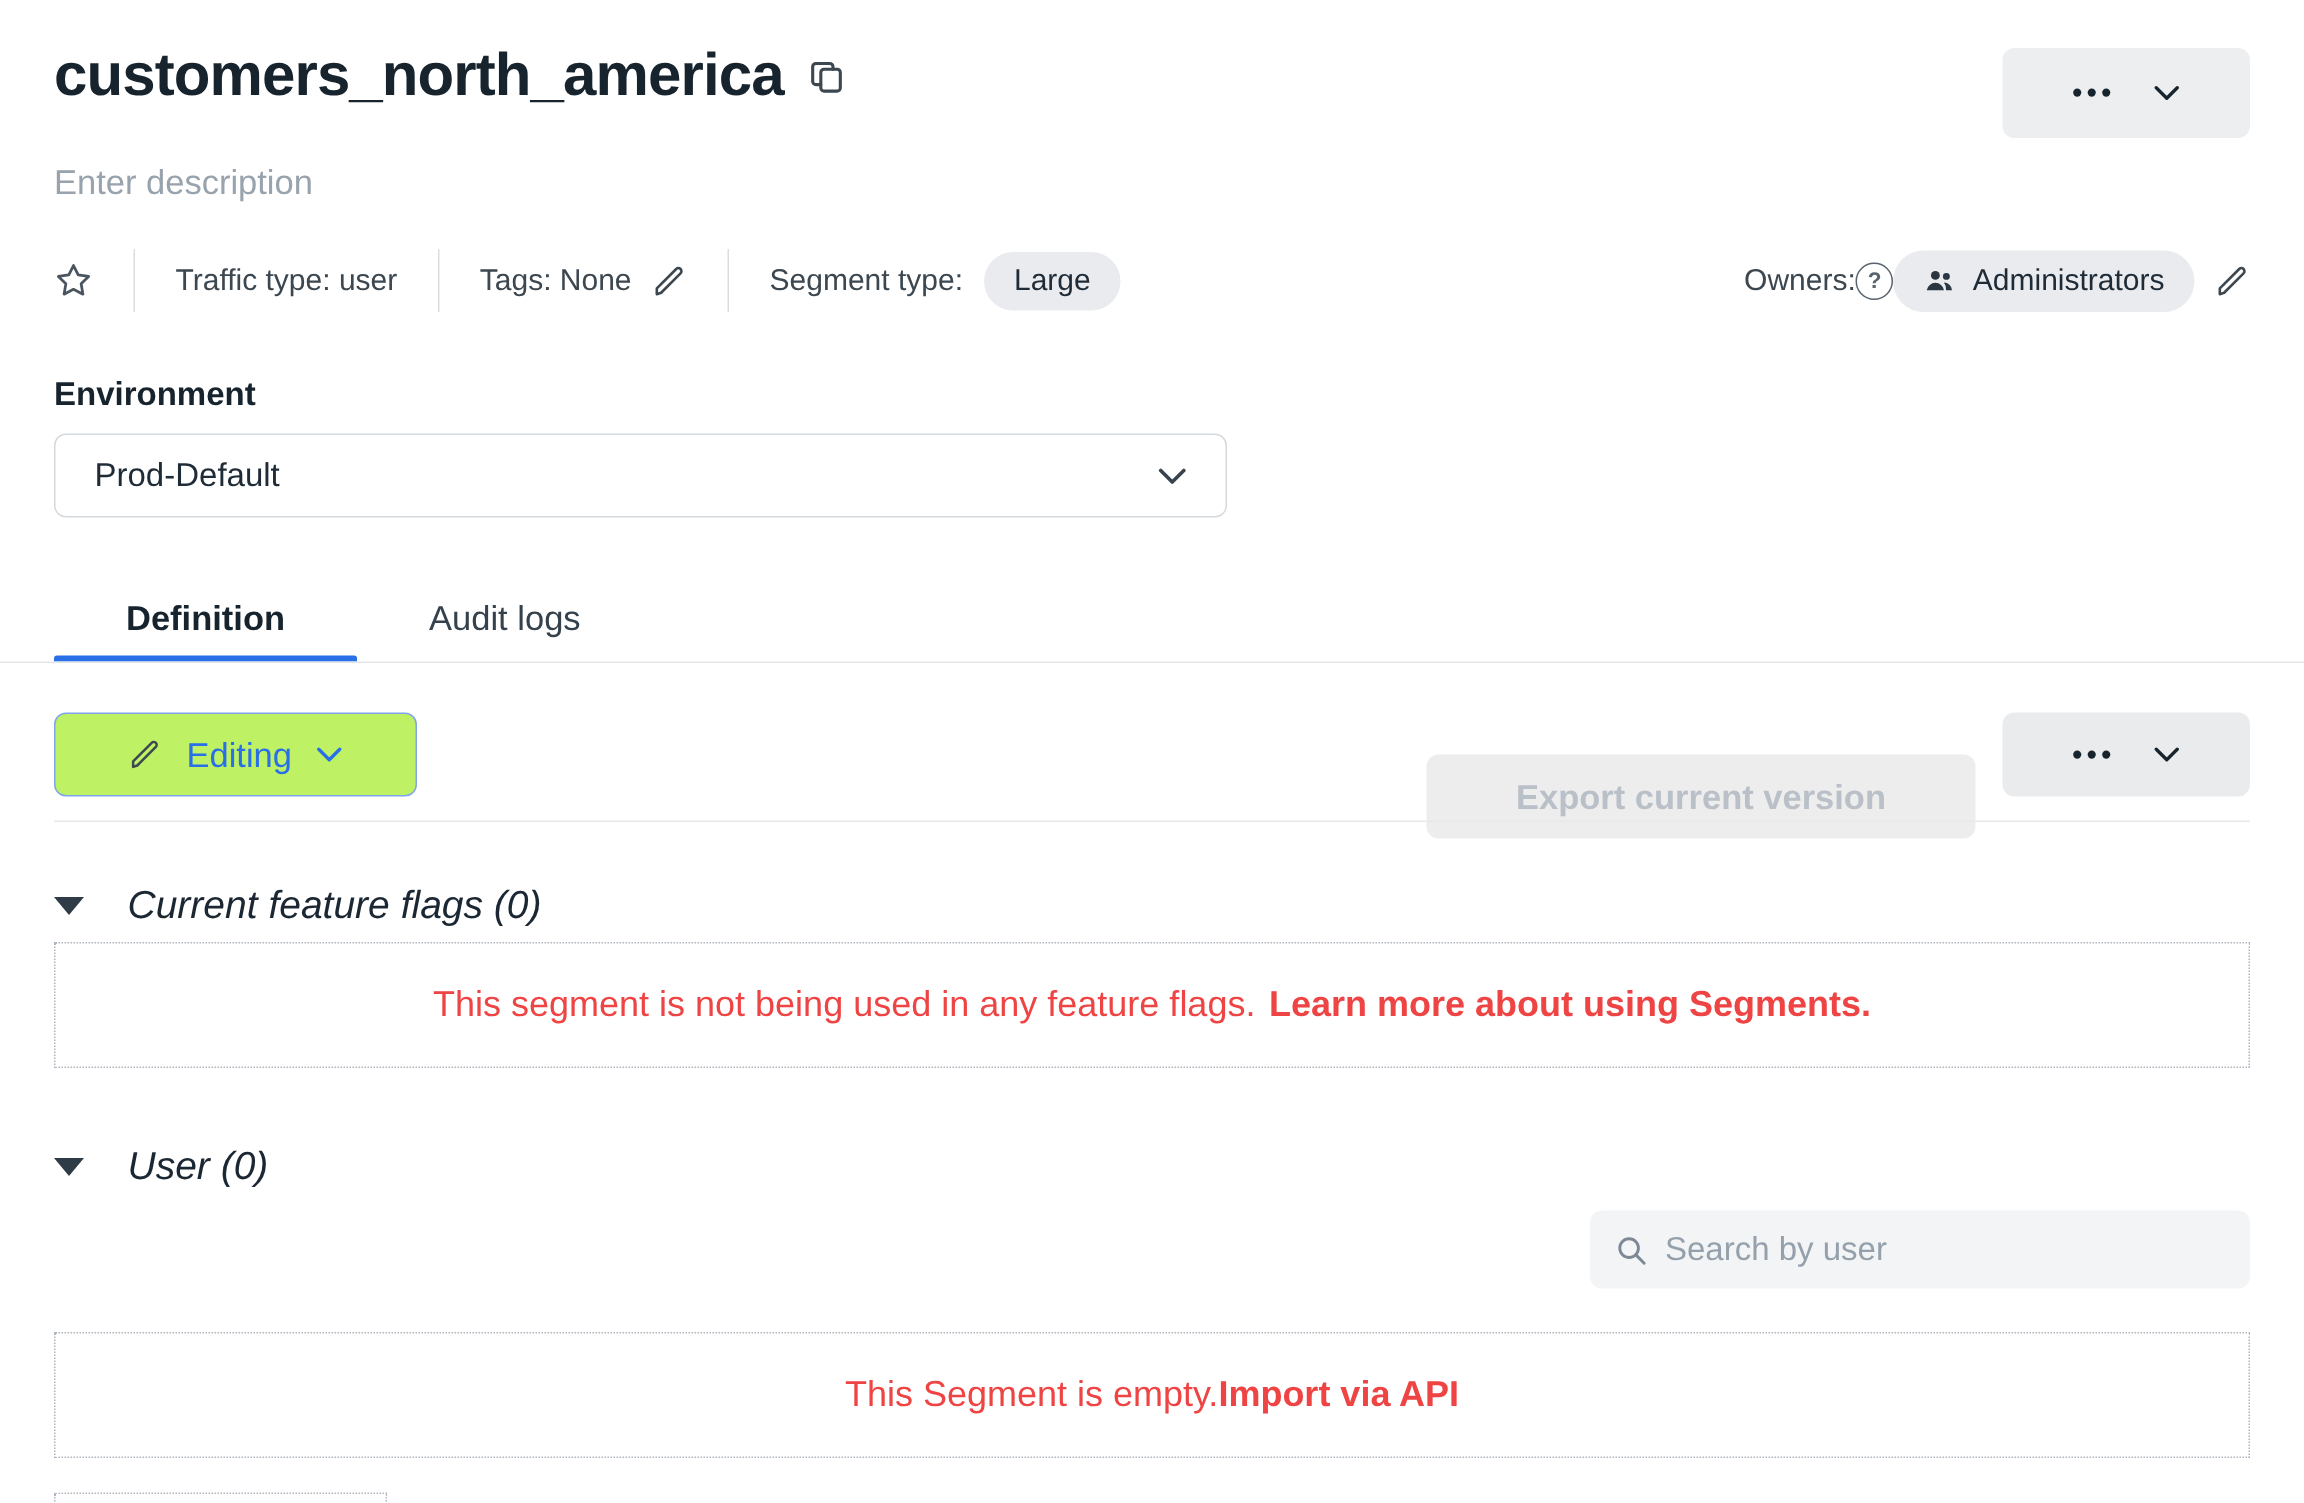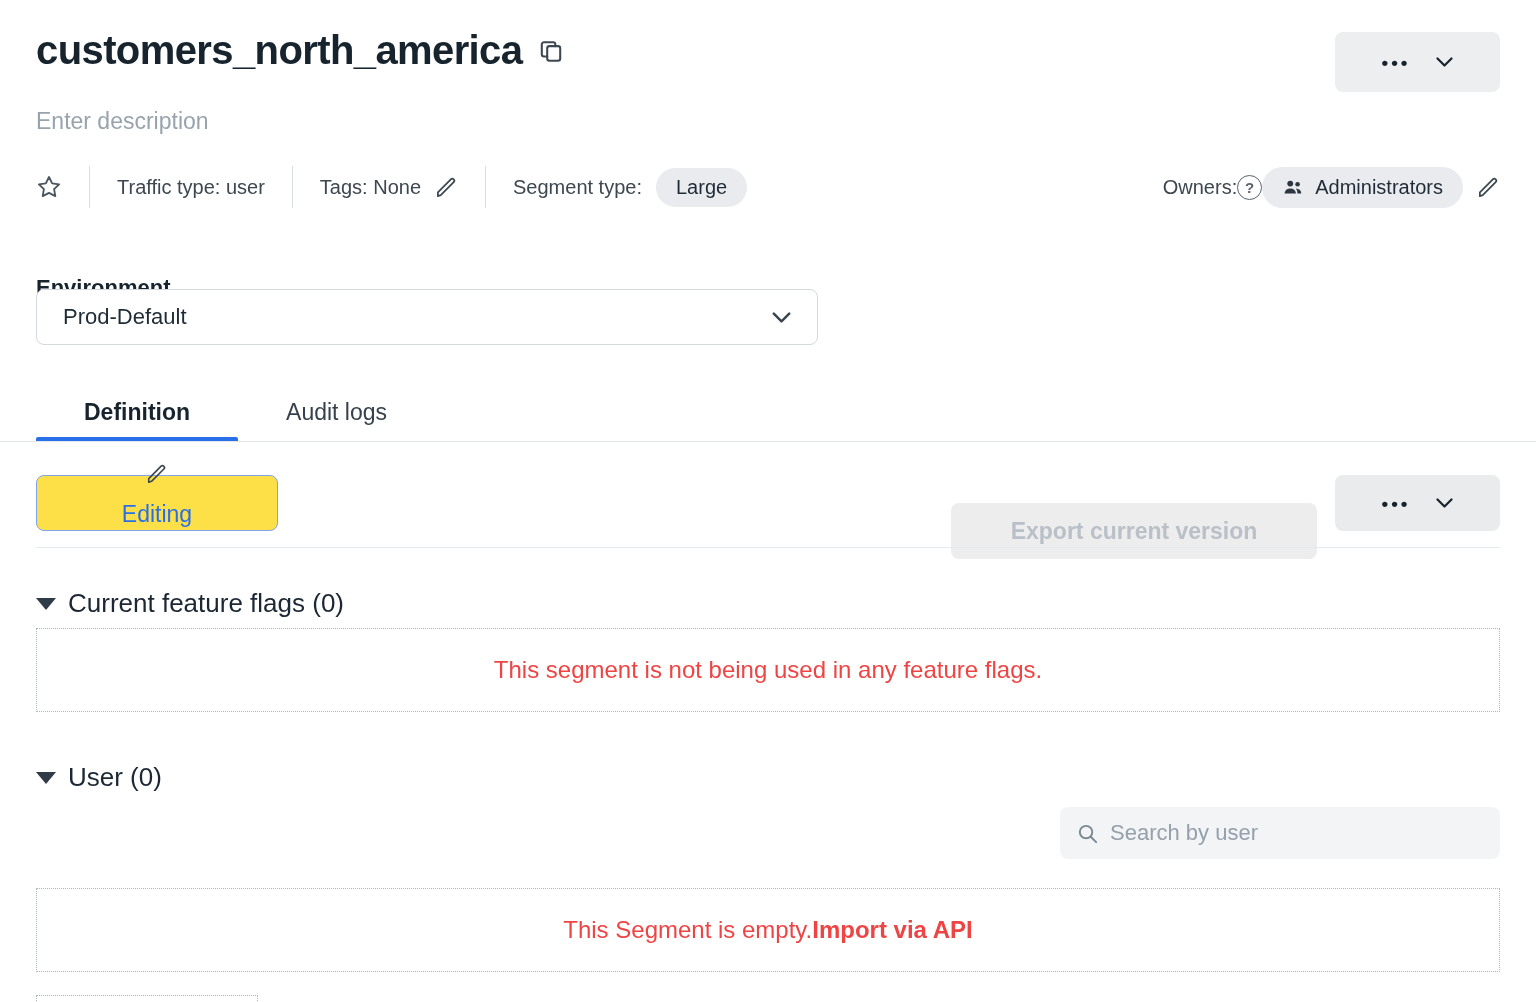--- a/index.html
+++ b/index.html
@@ -30,49 +30,49 @@
   .pill { background:#e9ebee; border-radius:22px; padding:8px 20px; font-size:20px; color:#1f2b36; white-space:nowrap; }
   .segment-pill { margin-left:14px; }
   .meta-right { margin-left:auto; display:flex; align-items:center; }
   .help-circle { width:25px; height:25px; border:1.5px solid #5a646e; border-radius:50%;
                  display:inline-flex; align-items:center; justify-content:center;
                  font-size:15px; font-weight:700; color:#5a646e; }
   .owners-pill { display:flex; align-items:center; gap:11px; padding:9px 20px; cursor:pointer; }
   .people-icon svg { width:22px; height:22px; }
 
   
-  .env-label { position:absolute; left:36px; top:250px; font-size:22px; font-weight:700; color:#17242e;margin-top:25px; }
+  .env-label { position:absolute; left:36px; top:250px; font-size:22px; font-weight:700; color:#17242e; }
   .select { position:absolute; left:36px; top:289px; width:782px; height:56px; border:1px solid #d4d9dd;
             border-radius:8px; display:flex; align-items:center; padding:0 26px; cursor:pointer; background:#fff; }
   .select .select-value { font-size:22px; color:#1f2b36; }
   .select svg { width:19px; height:11px; stroke:#39444e; margin-left:auto; }
 
   
   .tabs { position:absolute; left:36px; top:383px; display:flex; }
   .tab { position:relative; height:58px; padding:0 48px; display:flex; align-items:center;
          font-size:23px; color:#35424d; font-weight:500; cursor:pointer; }
   .tab.active { font-weight:700; color:#17242e; }
   .tab.active::after { content:""; position:absolute; left:0; right:0; bottom:0; height:4px;
                        background:#2970e8; border-radius:2px 2px 0 0; }
   .tabs-underline { position:absolute; left:0; right:0; top:441px; height:1px; background:#e3e6e9; }
 
   
   .editing-btn { position:absolute; left:36px; top:475px; width:242px; height:56px; border:1px solid #7fa4ec;
-                 border-radius:8px; background:#fde047; display:flex; align-items:center; justify-content:center;
-                 gap:16px; color:#2970e8; font-size:23px; font-weight:500; cursor:pointer;flex-direction:column; }
+                 border-radius:8px; background:#bef264; display:flex; align-items:center; justify-content:center;
+                 gap:16px; color:#2970e8; font-size:23px; font-weight:500; cursor:pointer; }
   .editing-btn .pencil-icon svg { width:22px; height:22px; }
   .editing-btn svg.chev { width:17px; height:10px; stroke:#2970e8; }
   .export-btn { position:absolute; right:219px; top:475px; width:366px; height:56px; background:#ededee;
                 border:none; border-radius:8px; font-size:23px; font-weight:600; color:#b9c0c8;
                 font-family:"Liberation Sans", sans-serif; cursor:default;margin-top:28px; }
   .toolbar-actions { right:36px; top:475px; height:56px; background:#e9ebed; }
   .toolbar-divider { position:absolute; left:36px; right:36px; top:547px; height:1px; background:#e6e9eb; }
 
   
-  .section-header { position:absolute; display:flex; align-items:center; gap:12px; cursor:pointer; }
+  .section-header { position:absolute; display:flex; align-items:center; gap:29px; cursor:pointer;font-style:italic; }
   .caret-down { width:0; height:0; border-left:10px solid transparent; border-right:10px solid transparent;
                 border-top:12px solid #2f3b46; }
   .section-title { font-size:26px; color:#1b2733; font-weight:400; }
   .ff-header { left:36px; top:588px; }
   .user-header { left:36px; top:762px; }
 
   .dotted-box { position:absolute; left:36px; right:36px; border:1px dotted #aeb6bf;
                 display:flex; align-items:center; justify-content:center; background:#fff; }
   .ff-box { top:628px; height:84px; }
   .user-box { top:888px; height:84px; }
@@ -198,20 +198,21 @@
   </div>
 
   <div class="toolbar-divider"></div>
 
   <div class="section-header ff-header">
     <span class="caret-down"></span>
     <span class="section-title">Current feature flags (0)</span>
   </div>
   <div class="dotted-box ff-box">
     <span class="empty-text">This segment is not being used in any feature flags.</span>
+    <span class="empty-text link">Learn more about using Segments.</span>
   </div>
 
   <div class="section-header user-header">
     <span class="caret-down"></span>
     <span class="section-title">User (0)</span>
   </div>
 
 
   <div class="search-box">
     <svg viewBox="0 0 24 24" fill="none" stroke-width="2" stroke-linecap="round">

